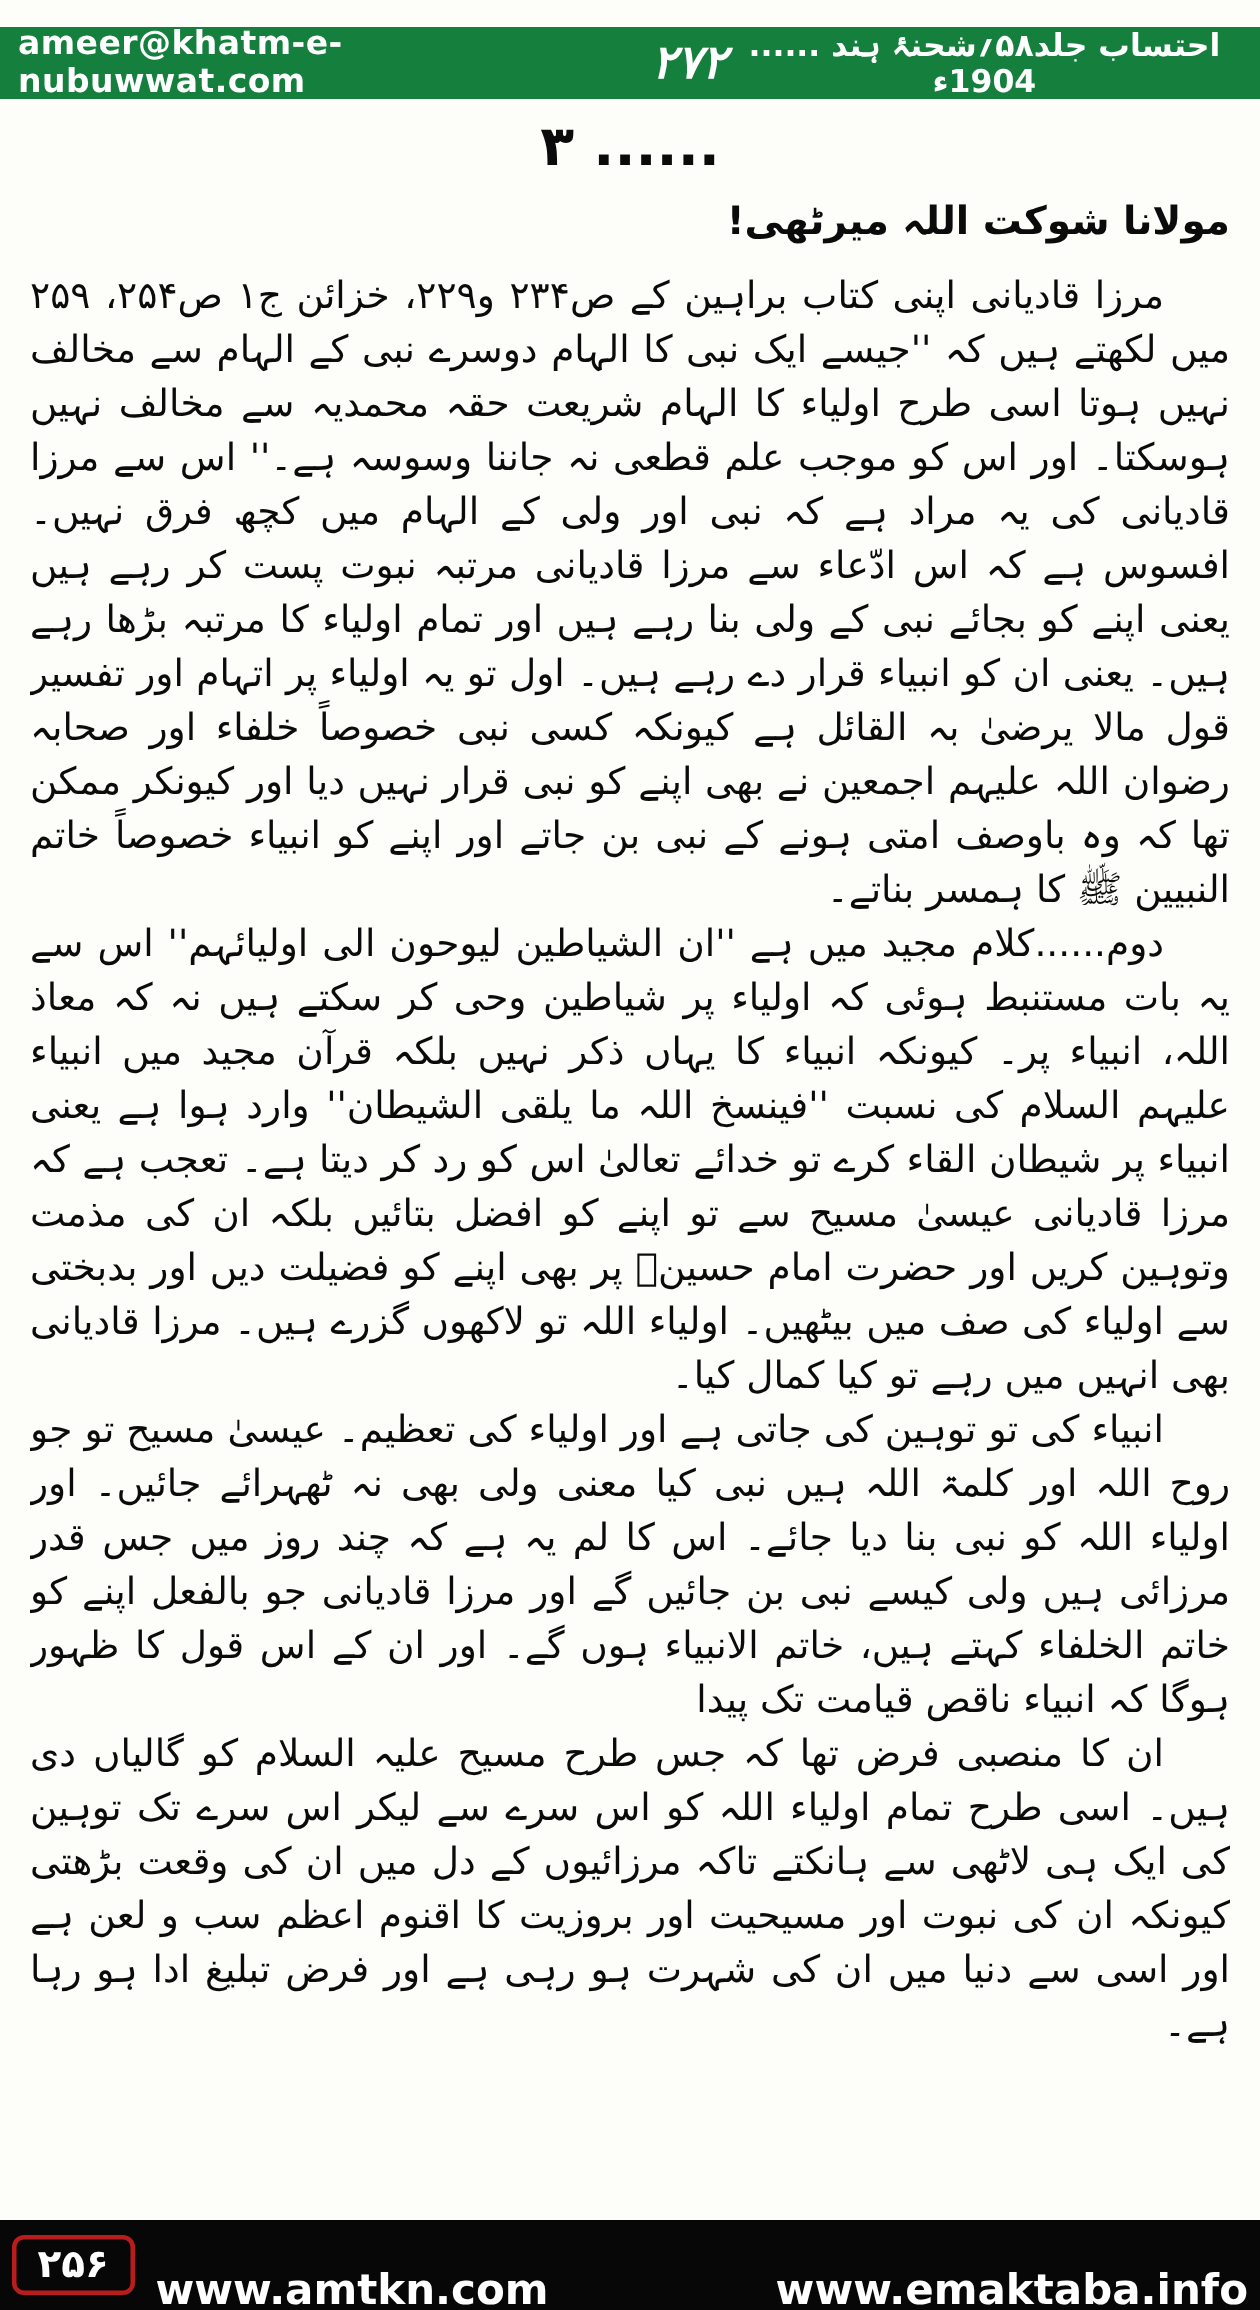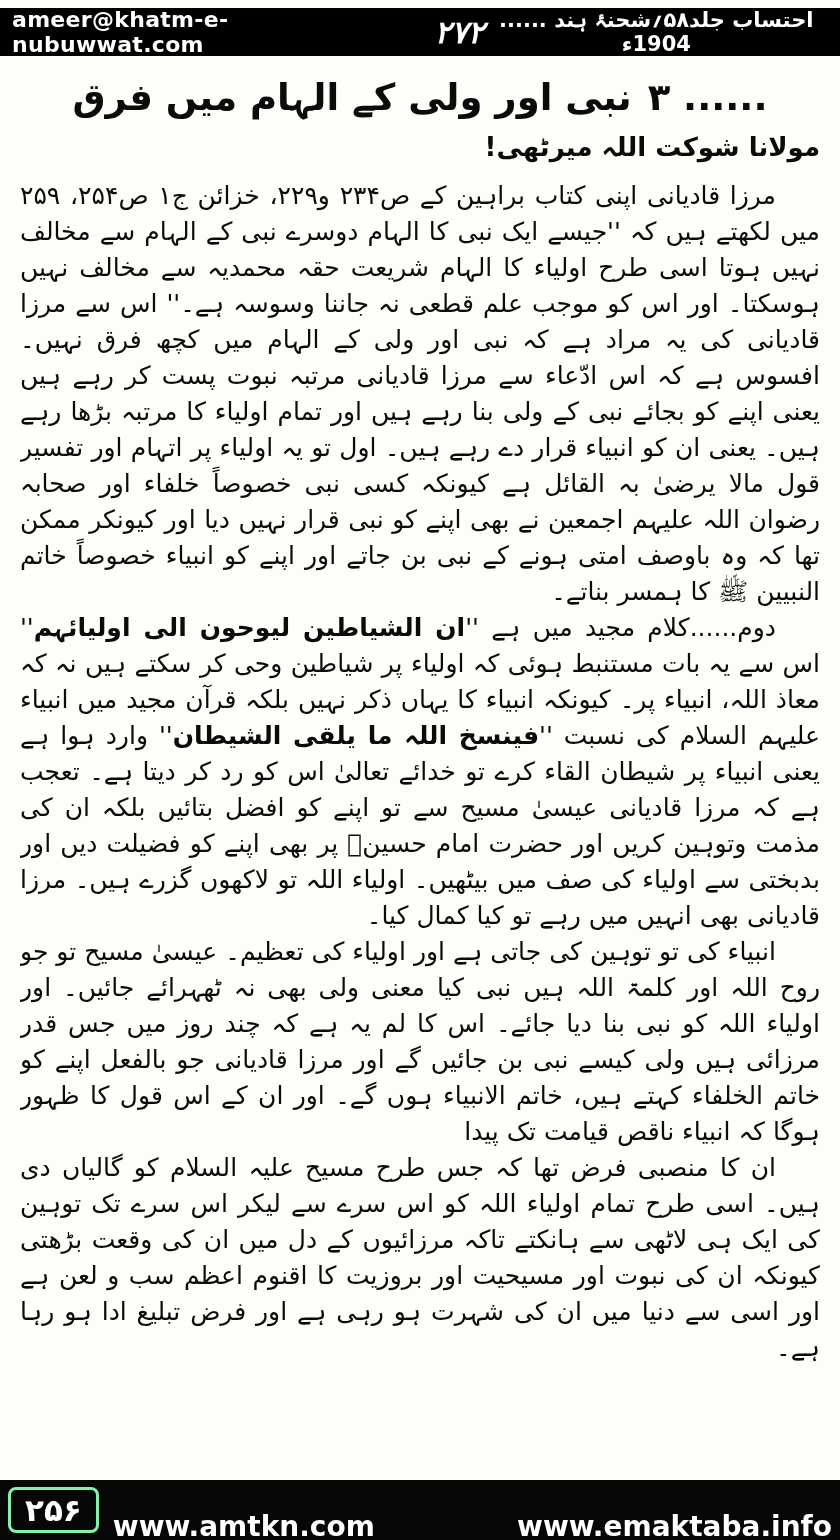--- a/index.html
+++ b/index.html
@@ -4,22 +4,22 @@
 <style>
   html,body{margin:0;padding:0;background:#e8e8e8;}
   .page{
     width:840px;height:1540px;position:relative;overflow:hidden;
     background:#fdfdfa;color:#0b0b0b;
     font-family:"DejaVu Sans",sans-serif;
     margin:0 auto;
   }
   
   .topbar{
-    position:absolute;top:8px;left:0;right:0;height:48px;
-    background:#000000;color:#ffffff;
+    position:absolute;top:18px;left:0;right:0;height:48px;
+    background:#15803d;color:#ffffff;
     display:flex;align-items:center;box-sizing:border-box;
     padding:16px 12px;
   }
   .email{font-weight:bold;font-size:22px;letter-spacing:.3px;direction:ltr;}
   .pagenum-top{font-size:31px;font-weight:bold;margin-left:64px;direction:rtl;font-style:italic;}
   .journal{margin-left:auto;font-size:21px;font-weight:bold;direction:rtl;text-align:center;}
   
   .content{
     position:absolute;top:70px;left:20px;right:20px;bottom:70px;
     direction:rtl;overflow:hidden;
@@ -29,52 +29,51 @@
     font-weight:bold;font-size:37px;line-height:1.3;margin:4px 0 10px 0;
   }
   .heading-num{direction:ltr;}
   .subheading{
     font-weight:bold;font-size:26px;margin:0 0 16px 0;
   }
   .content p{
     margin:0;font-size:25px;line-height:36px;
     text-align:justify;text-indent:44px;
   }
-  .q{font-weight:bold;}
+  .q{font-weight:normal;}
   
   .bottombar{
     position:absolute;left:0;right:0;bottom:0;height:60px;
     background:#070707;color:#ffffff;
     display:flex;align-items:center;box-sizing:border-box;
     padding:0 8px;gap:14px;
   }
   .pagenum-box{
-    border:3px solid #86efac;border-radius:8px;
-    font-size:31px;font-weight:bold;padding:2px 14px;direction:rtl;
+    border:3px solid #b91c1c;border-radius:8px;
+    font-size:26px;font-weight:bold;padding:2px 14px;direction:rtl;
     flex:0 0 auto;
   }
   .sites{flex:1;display:flex;justify-content:space-between;align-items:center;direction:ltr;}
   .site{font-weight:bold;font-size:28px;white-space:nowrap;margin-top:32px;}
 </style>
 </head>
 <body>
 
 <div class="page">
 
   <header class="topbar">
     <span class="email">ameer@khatm-e-nubuwwat.com</span>
     <span class="pagenum-top">۲۷۲</span>
     <span class="journal">احتساب جلد۵۸؍شحنۂ ہند ...... 1904ء</span>
   </header>
 
   <main class="content">
 
     <div class="heading">
       <span class="heading-num">۳ ......</span>
-      <span class="heading-title">نبی اور ولی کے الہام میں فرق</span>
     </div>
 
     <div class="subheading">مولانا شوکت اللہ میرٹھی!</div>
 
     <p>مرزا قادیانی اپنی کتاب براہین کے ص۲۳۴ و۲۲۹، خزائن ج۱ ص۲۵۴، ۲۵۹ میں لکھتے ہیں کہ ''جیسے ایک نبی کا الہام دوسرے نبی کے الہام سے مخالف نہیں ہوتا اسی طرح اولیاء کا الہام شریعت حقہ محمدیہ سے مخالف نہیں ہوسکتا۔ اور اس کو موجب علم قطعی نہ جاننا وسوسہ ہے۔'' اس سے مرزا قادیانی کی یہ مراد ہے کہ نبی اور ولی کے الہام میں کچھ فرق نہیں۔ افسوس ہے کہ اس ادّعاء سے مرزا قادیانی مرتبہ نبوت پست کر رہے ہیں یعنی اپنے کو بجائے نبی کے ولی بنا رہے ہیں اور تمام اولیاء کا مرتبہ بڑھا رہے ہیں۔ یعنی ان کو انبیاء قرار دے رہے ہیں۔ اول تو یہ اولیاء پر اتہام اور تفسیر قول مالا یرضیٰ بہ القائل ہے کیونکہ کسی نبی خصوصاً خلفاء اور صحابہ رضوان اللہ علیہم اجمعین نے بھی اپنے کو نبی قرار نہیں دیا اور کیونکر ممکن تھا کہ وہ باوصف امتی ہونے کے نبی بن جاتے اور اپنے کو انبیاء خصوصاً خاتم النبیین ﷺ کا ہمسر بناتے۔</p>
 
     <p><span>دوم......کلام مجید میں ہے ''</span><span class="q">ان الشیاطین لیوحون الی اولیائہم</span><span>'' اس سے یہ بات مستنبط ہوئی کہ اولیاء پر شیاطین وحی کر سکتے ہیں نہ کہ معاذ اللہ، انبیاء پر۔ کیونکہ انبیاء کا یہاں ذکر نہیں بلکہ قرآن مجید میں انبیاء علیہم السلام کی نسبت ''</span><span class="q">فینسخ اللہ ما یلقی الشیطان</span><span>'' وارد ہوا ہے یعنی انبیاء پر شیطان القاء کرے تو خدائے تعالیٰ اس کو رد کر دیتا ہے۔ تعجب ہے کہ مرزا قادیانی عیسیٰ مسیح سے تو اپنے کو افضل بتائیں بلکہ ان کی مذمت وتوہین کریں اور حضرت امام حسینؓ پر بھی اپنے کو فضیلت دیں اور بدبختی سے اولیاء کی صف میں بیٹھیں۔ اولیاء اللہ تو لاکھوں گزرے ہیں۔ مرزا قادیانی بھی انہیں میں رہے تو کیا کمال کیا۔</span></p>
 
     <p>انبیاء کی تو توہین کی جاتی ہے اور اولیاء کی تعظیم۔ عیسیٰ مسیح تو جو روح اللہ اور کلمۃ اللہ ہیں نبی کیا معنی ولی بھی نہ ٹھہرائے جائیں۔ اور اولیاء اللہ کو نبی بنا دیا جائے۔ اس کا لم یہ ہے کہ چند روز میں جس قدر مرزائی ہیں ولی کیسے نبی بن جائیں گے اور مرزا قادیانی جو بالفعل اپنے کو خاتم الخلفاء کہتے ہیں، خاتم الانبیاء ہوں گے۔ اور ان کے اس قول کا ظہور ہوگا کہ انبیاء ناقص قیامت تک پیدا</p>
 

